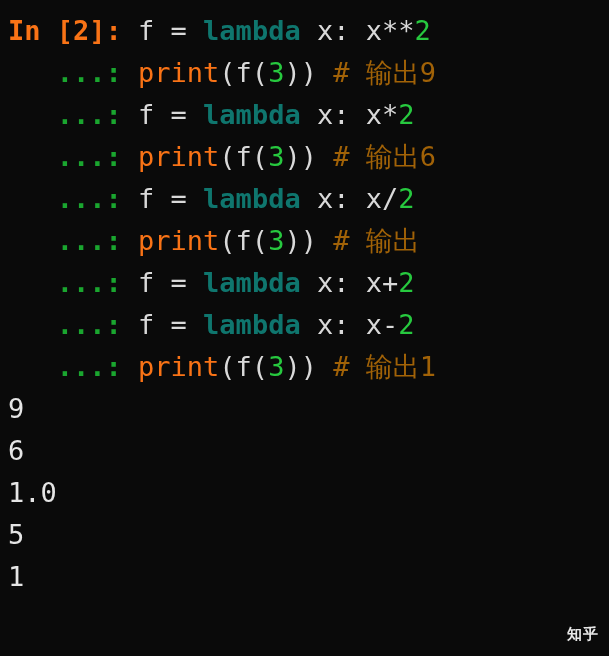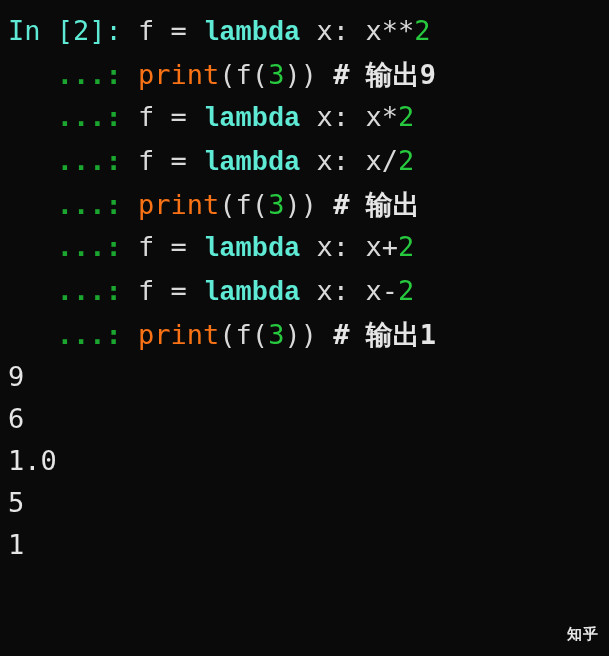--- a/index.html
+++ b/index.html
@@ -18,30 +18,30 @@
     box-sizing: border-box;
     padding: 10px 8px 0 8px;
   }
   .line {
     white-space: pre;
     font-size: 27px;
     line-height: 42px;
     letter-spacing: 0px;
     color: #d9d9d9;
   }
-  .tok-prompt { color: #5eead4; font-weight: normal; }   
+  .tok-prompt { color: #f97316; font-weight: bold; }   
   .tok-cont   { color: #1aa62f; font-weight: bold; }   
   .tok-name   { color: #d9d9d9; }   
   .tok-eq     { color: #d9d9d9; }
-  .tok-kw     { color: #5eead4; font-weight: bold; font-family: Liberation Mono, monospace; }   
+  .tok-kw     { color: #0f766e; font-weight: bold; }   
   .tok-op     { color: #d9d9d9; }
   .tok-num    { color: #27c93f; }   
   .tok-func   { color: #f97316; }   
   .tok-paren  { color: #d9d9d9; }
-  .tok-comment{ color: #e5e5e5; font-weight: bold; }
+  .tok-comment{ color: #a16207; }
   .tok-out    { color: #e5e5e5; }
   .watermark {
     position: absolute;
     right: 10px;
     bottom: 12px;
     display: flex;
     align-items: center;
     gap: 8px;
     font-family: -apple-system, "PingFang SC", "Microsoft YaHei", sans-serif;
     color: #bfbfbf;
@@ -59,20 +59,21 @@
   }
 </style>
 </head>
 <body>
 
 <div class="terminal">
   <div id="code-area">
       <div class="line"><span class="tok-prompt">In [2]: </span><span class="tok-name">f</span><span class="tok-name"> </span><span class="tok-eq">=</span><span class="tok-name"> </span><span class="tok-kw">lambda</span><span class="tok-name"> </span><span class="tok-name">x</span><span class="tok-op">:</span><span class="tok-name"> </span><span class="tok-name">x</span><span class="tok-op">**</span><span class="tok-num">2</span></div>
       <div class="line"><span class="tok-cont">   ...: </span><span class="tok-func">print</span><span class="tok-paren">(</span><span class="tok-name">f</span><span class="tok-paren">(</span><span class="tok-num">3</span><span class="tok-paren">)</span><span class="tok-paren">)</span><span class="tok-name"> </span><span class="tok-comment"># 输出9</span></div>
       <div class="line"><span class="tok-cont">   ...: </span><span class="tok-name">f</span><span class="tok-name"> </span><span class="tok-eq">=</span><span class="tok-name"> </span><span class="tok-kw">lambda</span><span class="tok-name"> </span><span class="tok-name">x</span><span class="tok-op">:</span><span class="tok-name"> </span><span class="tok-name">x</span><span class="tok-op">*</span><span class="tok-num">2</span></div>
+      <div class="line"><span class="tok-cont">   ...: </span><span class="tok-func">print</span><span class="tok-paren">(</span><span class="tok-name">f</span><span class="tok-paren">(</span><span class="tok-num">3</span><span class="tok-paren">)</span><span class="tok-paren">)</span><span class="tok-name"> </span><span class="tok-comment"># 输出6</span></div>
       <div class="line"><span class="tok-cont">   ...: </span><span class="tok-name">f</span><span class="tok-name"> </span><span class="tok-eq">=</span><span class="tok-name"> </span><span class="tok-kw">lambda</span><span class="tok-name"> </span><span class="tok-name">x</span><span class="tok-op">:</span><span class="tok-name"> </span><span class="tok-name">x</span><span class="tok-op">/</span><span class="tok-num">2</span></div>
       <div class="line"><span class="tok-cont">   ...: </span><span class="tok-func">print</span><span class="tok-paren">(</span><span class="tok-name">f</span><span class="tok-paren">(</span><span class="tok-num">3</span><span class="tok-paren">)</span><span class="tok-paren">)</span><span class="tok-name"> </span><span class="tok-comment"># 输出</span></div>
       <div class="line"><span class="tok-cont">   ...: </span><span class="tok-name">f</span><span class="tok-name"> </span><span class="tok-eq">=</span><span class="tok-name"> </span><span class="tok-kw">lambda</span><span class="tok-name"> </span><span class="tok-name">x</span><span class="tok-op">:</span><span class="tok-name"> </span><span class="tok-name">x</span><span class="tok-op">+</span><span class="tok-num">2</span></div>
       <div class="line"><span class="tok-cont">   ...: </span><span class="tok-name">f</span><span class="tok-name"> </span><span class="tok-eq">=</span><span class="tok-name"> </span><span class="tok-kw">lambda</span><span class="tok-name"> </span><span class="tok-name">x</span><span class="tok-op">:</span><span class="tok-name"> </span><span class="tok-name">x</span><span class="tok-op">-</span><span class="tok-num">2</span></div>
       <div class="line"><span class="tok-cont">   ...: </span><span class="tok-func">print</span><span class="tok-paren">(</span><span class="tok-name">f</span><span class="tok-paren">(</span><span class="tok-num">3</span><span class="tok-paren">)</span><span class="tok-paren">)</span><span class="tok-name"> </span><span class="tok-comment"># 输出1</span></div>
     </div>
   <div id="output-area">
       <div class="line"><span class="tok-out">9</span></div>
       <div class="line"><span class="tok-out">6</span></div>
       <div class="line"><span class="tok-out">1.0</span></div>

